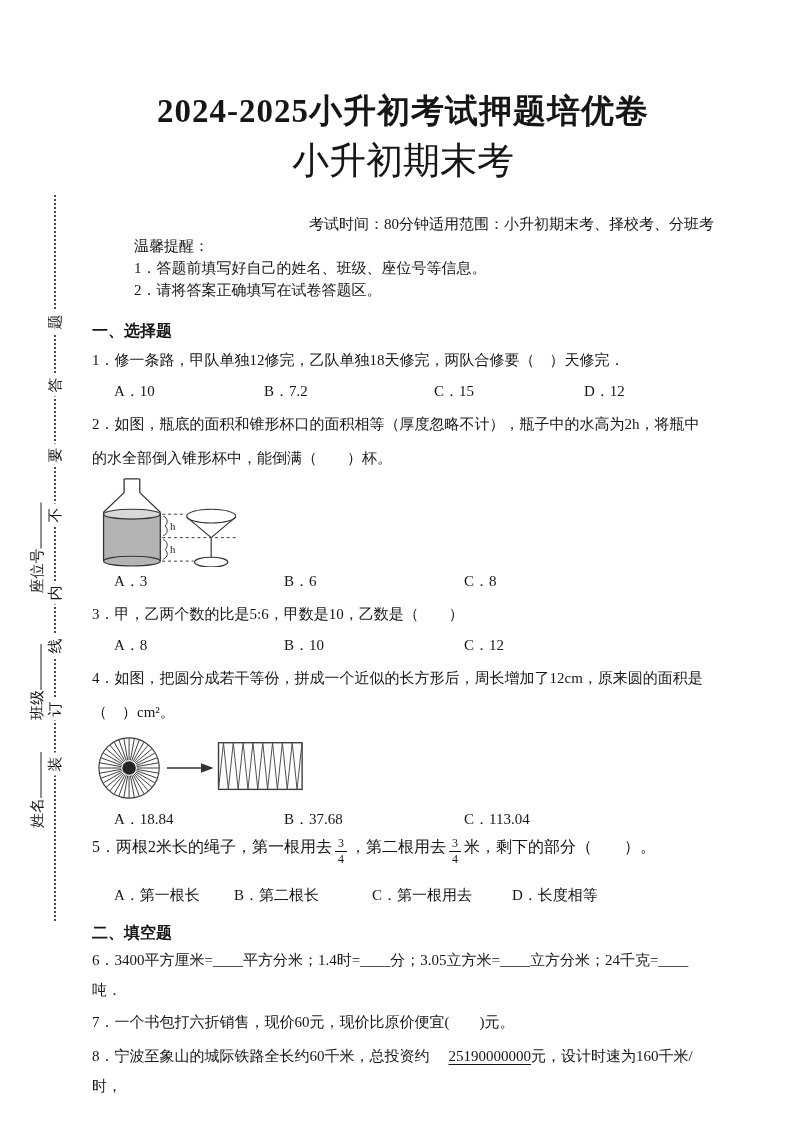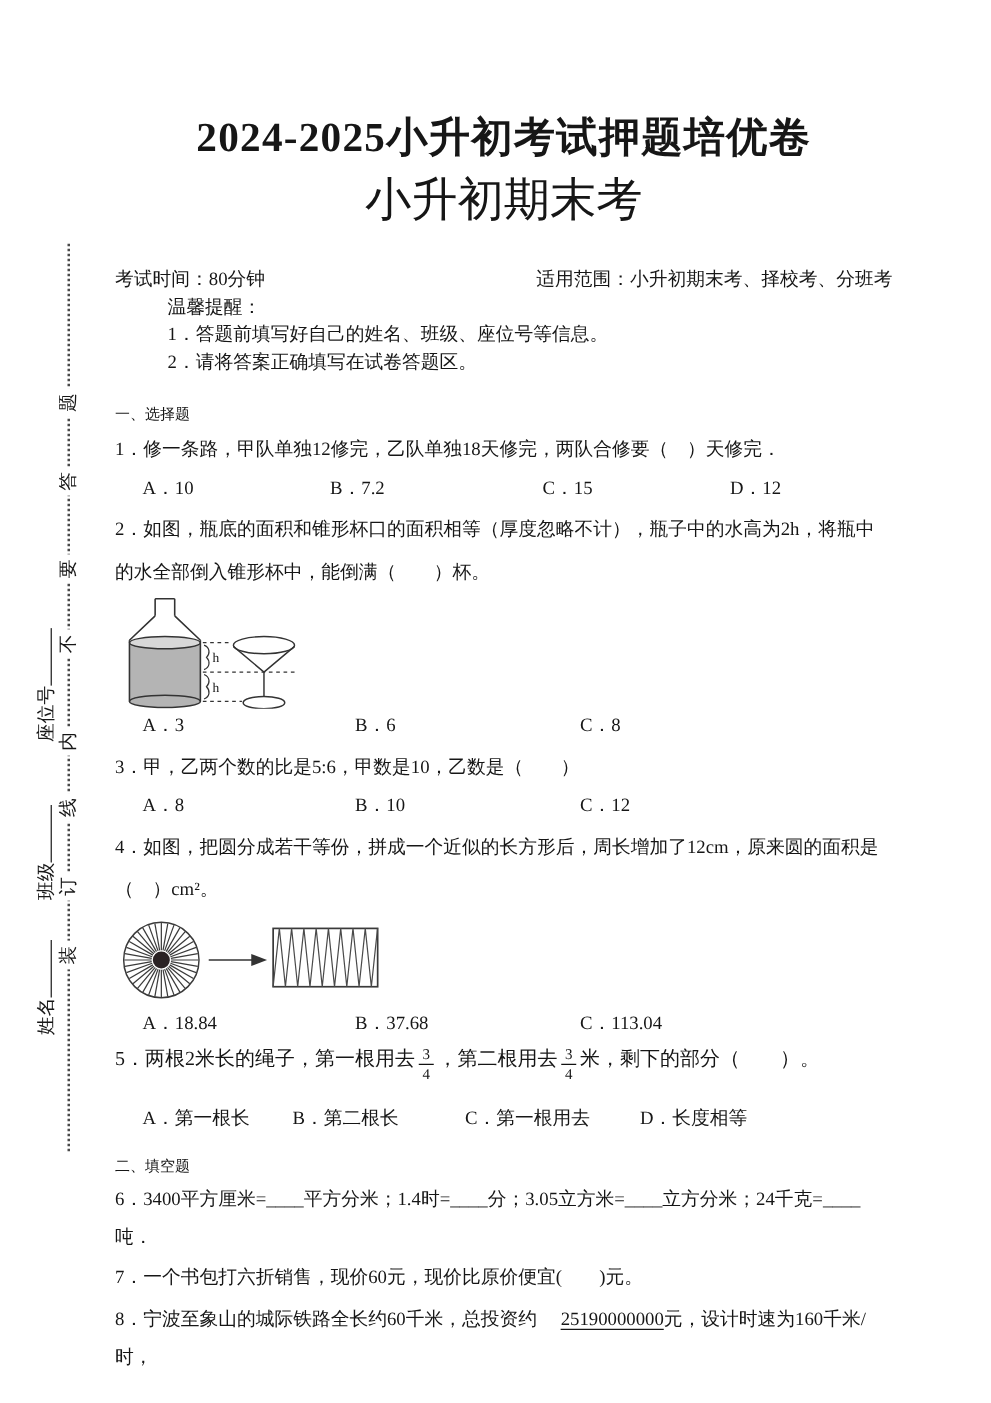--- a/index.html
+++ b/index.html
@@ -17,24 +17,24 @@
               white-space:nowrap;font-size:15px;z-index:1;}
   .sf-seat{top:548px}.sf-class{top:682px}.sf-name{top:790px}
   .seal-field .blank{display:inline-block;width:46px;height:15px;
                      border-bottom:1.5px solid #222;vertical-align:baseline;}
 
   
   .main{position:absolute;left:92px;top:0;width:622px;}
   .title{margin-top:88px;text-align:center;font-size:33px;font-weight:bold;
          letter-spacing:1px;line-height:46px;}
   .subtitle{text-align:center;font-size:37px;font-weight:normal;line-height:53px;}
-  .info{margin-top:26px;display:flex;justify-content:space-between;gap:34px;
+  .info{margin-top:26px;display:flex;justify-content:flex-end;
         font-size:15px;line-height:22px;}
   .notice{font-size:15px;line-height:22px;margin-left:42px;}
-  .sec-head{margin-top:18px;font-size:12px;font-weight:normal;line-height:24px;}
+  .sec-head{margin-top:18px;font-size:16px;font-weight:bold;line-height:24px;}
   .q{font-size:15px;line-height:34px;}
   .q.tight{line-height:30px;}
   .opts{display:flex;font-size:15px;line-height:28px;padding-left:22px;}
   .opts-4 > span:nth-child(1){width:150px}.opts-4 > span:nth-child(2){width:170px}
   .opts-4 > span:nth-child(3){width:150px}
   .opts-3 > span:nth-child(1){width:170px}.opts-3 > span:nth-child(2){width:180px}
   .opts-5 > span:nth-child(1){width:120px}.opts-5 > span:nth-child(2){width:138px}
   .opts-5 > span:nth-child(3){width:140px}
   .figure{display:block;}
   .fig1{margin:2px 0 0 2px;}

